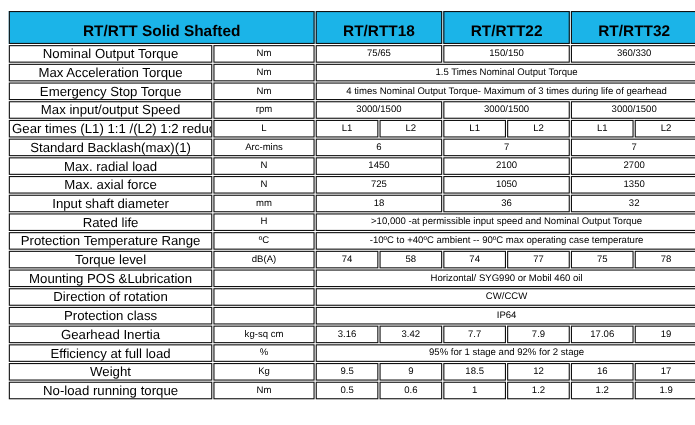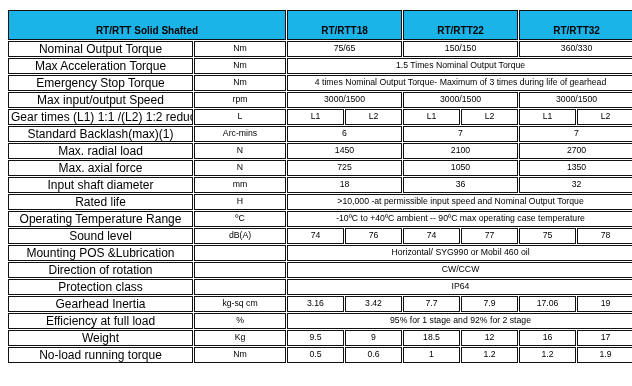--- a/index.html
+++ b/index.html
@@ -38,21 +38,21 @@
     text-align: center;
     vertical-align: middle;
     line-height: 1.05;
     box-sizing: border-box;
   }
   
   tr.hdr td {
     background: #1BB4E8;
     font-weight: bold;
     height: 30px;
-    font-size: 10px;
+    font-size: 14px;
     vertical-align: bottom;
     padding-bottom: 3px;
   }
   
   td.lbl {
     background: #92D14F;
     text-align: left;
     padding-left: 3px;
     font-size: 12px;
   }
@@ -155,29 +155,29 @@
           <td colspan="2">18</td>
           <td colspan="2">36</td>
           <td colspan="2">32</td>
         </tr>
         <tr>
           <td class="lbl">Rated life</td>
           <td class="unit">H</td>
           <td colspan="6" class="blue clipL">&gt;10,000      -at permissible input speed and Nominal Output Torque</td>
         </tr>
         <tr>
-          <td class="lbl">Operating Temperature Range</td>
+          <td class="lbl">Protection Temperature Range</td>
           <td class="unit">ºC</td>
           <td colspan="6" class="blue clipL">-10ºC to +40ºC ambient     --   90ºC   max operating case temperature</td>
         </tr>
         <tr>
-          <td class="lbl">Sound level</td>
+          <td class="lbl">Torque level</td>
           <td class="unit">dB(A)</td>
           <td>74</td>
-          <td>76</td>
+          <td>58</td>
           <td>74</td>
           <td>77</td>
           <td>75</td>
           <td>78</td>
         </tr>
         <tr>
           <td class="lbl">Mounting POS &amp;Lubrication</td>
           <td class="unit"></td>
           <td colspan="6" class="blue">Horizontal/ SYG990 or Mobil 460 oil</td>
         </tr>

